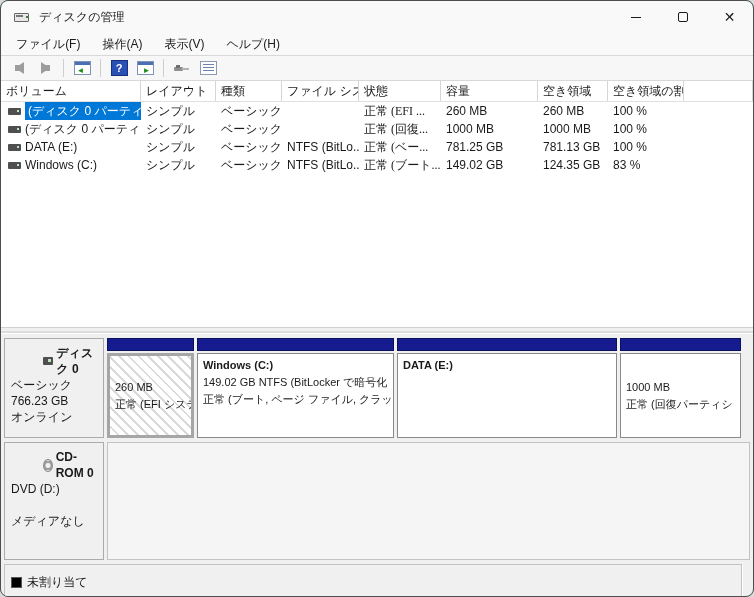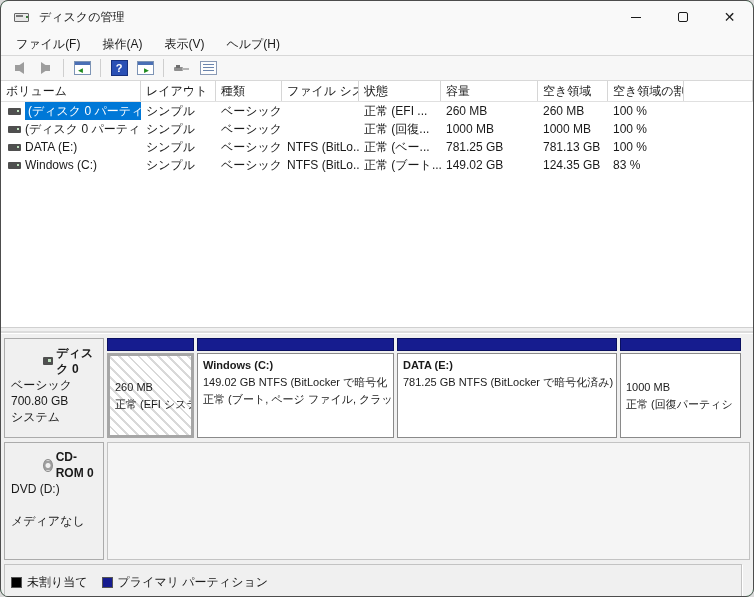--- a/index.html
+++ b/index.html
@@ -55,21 +55,21 @@
   .props-face { width:17px; height:14px; border:1px solid #8a9ab5; background:#fdfdfd; padding:2px 2px; display:flex; flex-direction:column; gap:2px; }
   .props-face i { display:block; height:1px; background:#6a84ad; }
 
   
   .volume-list { background:#fff; height:246px; position:relative; font-size:12px; }
   .vrow { display:flex; height:18px; }
   .vrow.header { height:21px; border-bottom:1px solid #e0e0e0; }
   .vcell { padding-left:5px; height:100%; display:flex; align-items:center; overflow:hidden; white-space:nowrap; color:#1a1a1a; }
   .header .vcell { border-right:1px solid #d6d6d6; font-size:12px; }
   .c0{width:140px;} .c1{width:75px;} .c2{width:66px;} .c3{width:77px;}
-  .c4{width:82px;} .c5{width:97px;} .c6{width:70px;} .c7{width:76px;} .c8{flex:1;}
+  .c4{width:82px;font-family:Liberation Serif, serif;} .c5{width:97px;} .c6{width:70px;} .c7{width:76px;} .c8{flex:1;}
   .vol-icon { width:13px; height:7px; background:#4f4f4f; border-radius:1px; margin:0 4px 0 2px; flex:0 0 auto; position:relative; }
   .vol-icon::after { content:""; position:absolute; right:2px; top:2px; width:2px; height:2px; background:#bfe3bf; }
   .vol-name-sel { background:#0078d7; color:#fff; padding:1px 3px; }
 
   
   .splitter { height:7px; background:#f0f0f0; border-top:1px solid #d0d0d0; border-bottom:1px solid #ffffff; box-shadow: inset 0 -2px 0 #dcdcdc; }
 
   
   .graph-pane { background:#f0f0f0; height:100%; padding:4px 3px 0 3px; }
   .disk-row { display:flex; height:100px; margin-bottom:4px; }
@@ -265,22 +265,22 @@
 
   <div class="graph-pane">
 
     <div class="disk-row">
       <div class="disk-head">
         <div class="dname">
             <span class="drive-icon"></span>
             <span>ディスク 0</span>
           </div>
         <div>ベーシック</div>
-        <div>700.80 GB</div>
-        <div>システム</div>
+        <div>766.23 GB</div>
+        <div>オンライン</div>
       </div>
       <div class="disk-track">
         <div class="part" style="width:87px">
           <div class="part-bar"></div>
           <div class="part-body centered selected">
             <div>260 MB</div>
             <div>正常 (EFI システ</div>
           </div>
         </div>
         <div class="part" style="width:197px">
@@ -288,21 +288,20 @@
           <div class="part-body">
             <div class="part-title">Windows  (C:)</div>
             <div>149.02 GB NTFS (BitLocker で暗号化</div>
             <div>正常 (ブート, ページ ファイル, クラッシュ</div>
           </div>
         </div>
         <div class="part" style="width:220px">
           <div class="part-bar"></div>
           <div class="part-body">
             <div class="part-title">DATA  (E:)</div>
-            <div>781.25 GB NTFS (BitLocker で暗号化済み)</div>
           </div>
         </div>
         <div class="part" style="width:121px">
           <div class="part-bar"></div>
           <div class="part-body centered">
             <div>1000 MB</div>
             <div>正常 (回復パーティシ</div>
           </div>
         </div>
       </div>
@@ -319,23 +318,19 @@
         <div>メディアなし</div>
       </div>
       <div class="cdrom-track"></div>
     </div>
 
     <div class="legend-bar">
       <span class="legend-item">
         <span class="swatch black"></span>
         <span>未割り当て</span>
       </span>
-      <span class="legend-item">
-        <span class="swatch navy"></span>
-        <span>プライマリ パーティション</span>
-      </span>
     </div>
 
     <div class="statusbar">
       <span class="sb-sep"></span>
     </div>
   </div>
 </div>
 
 </body></html>

